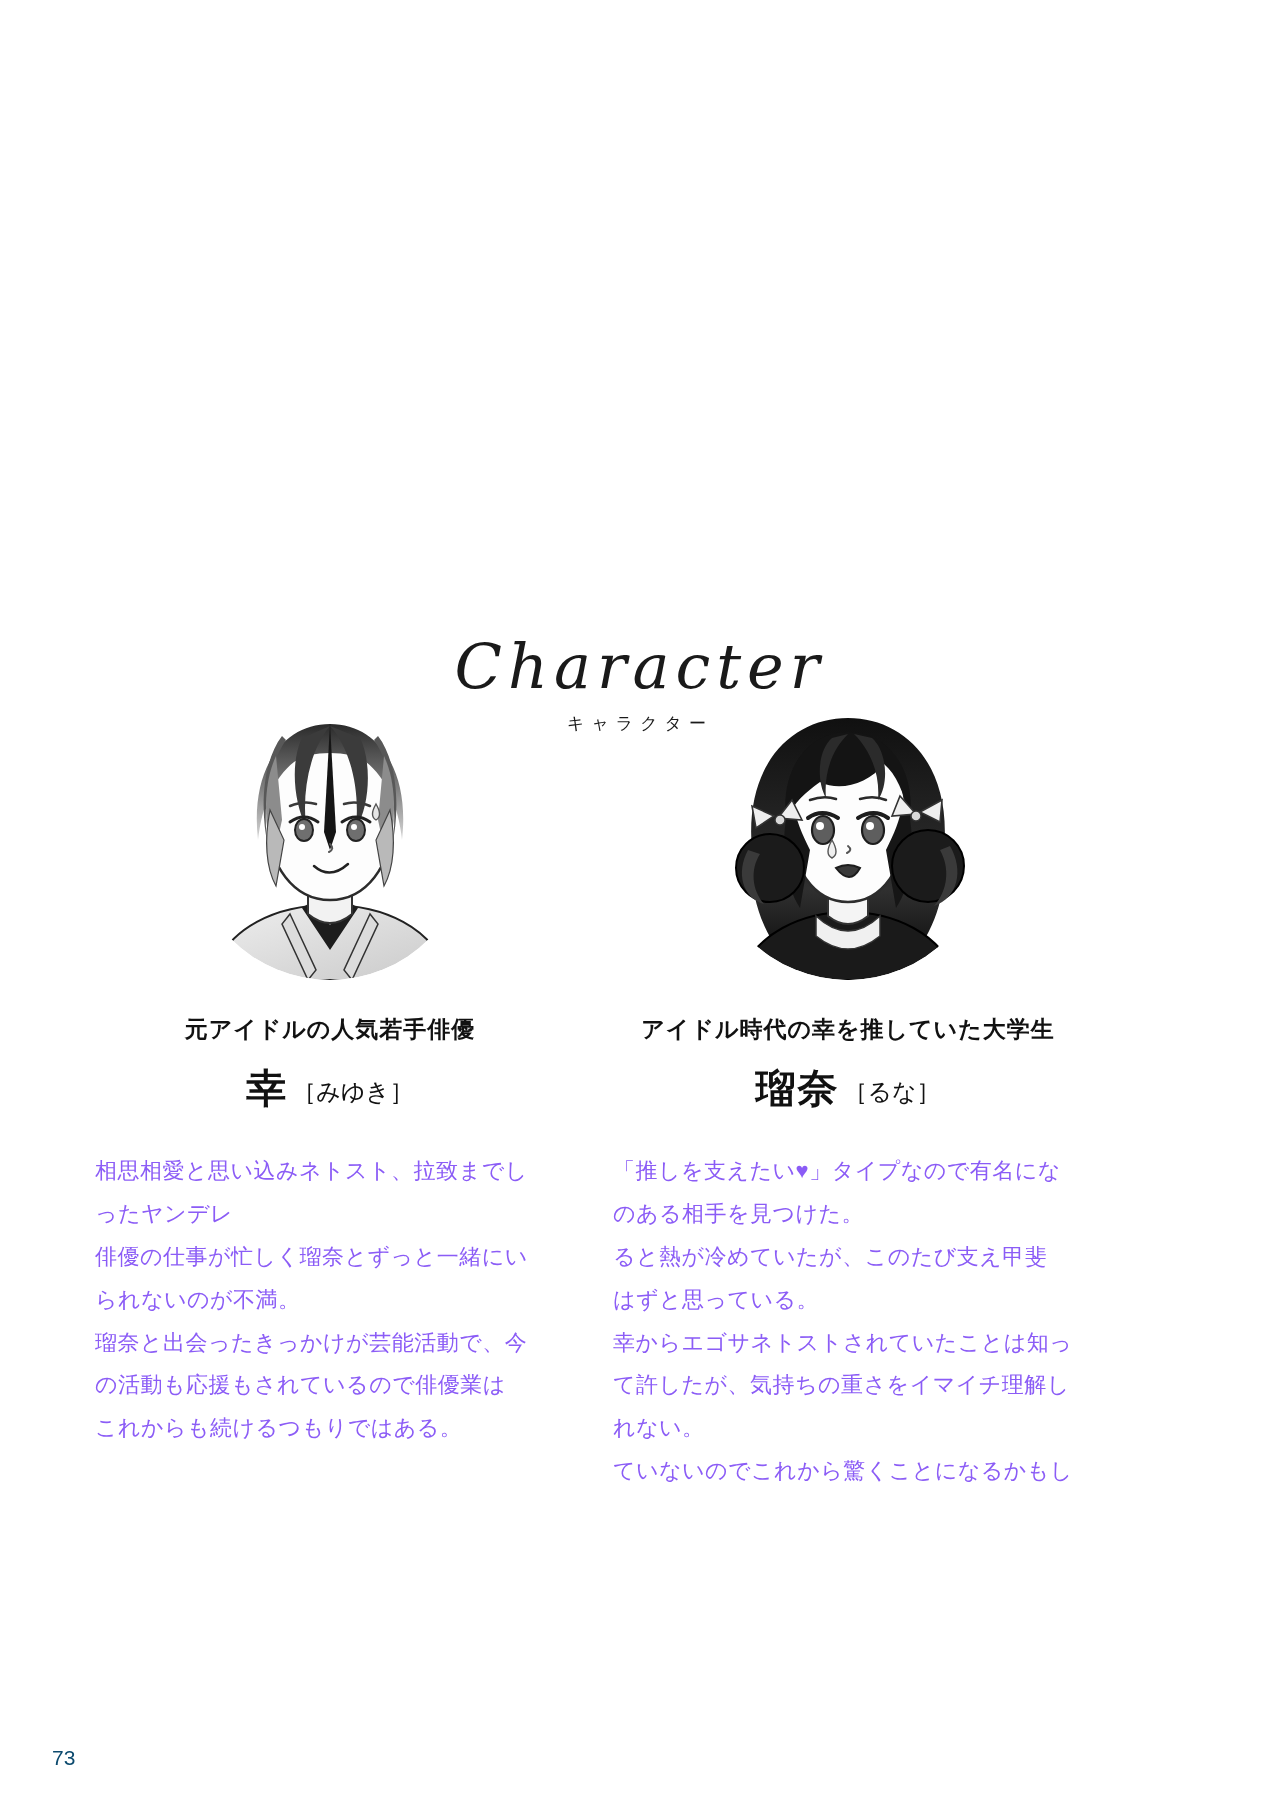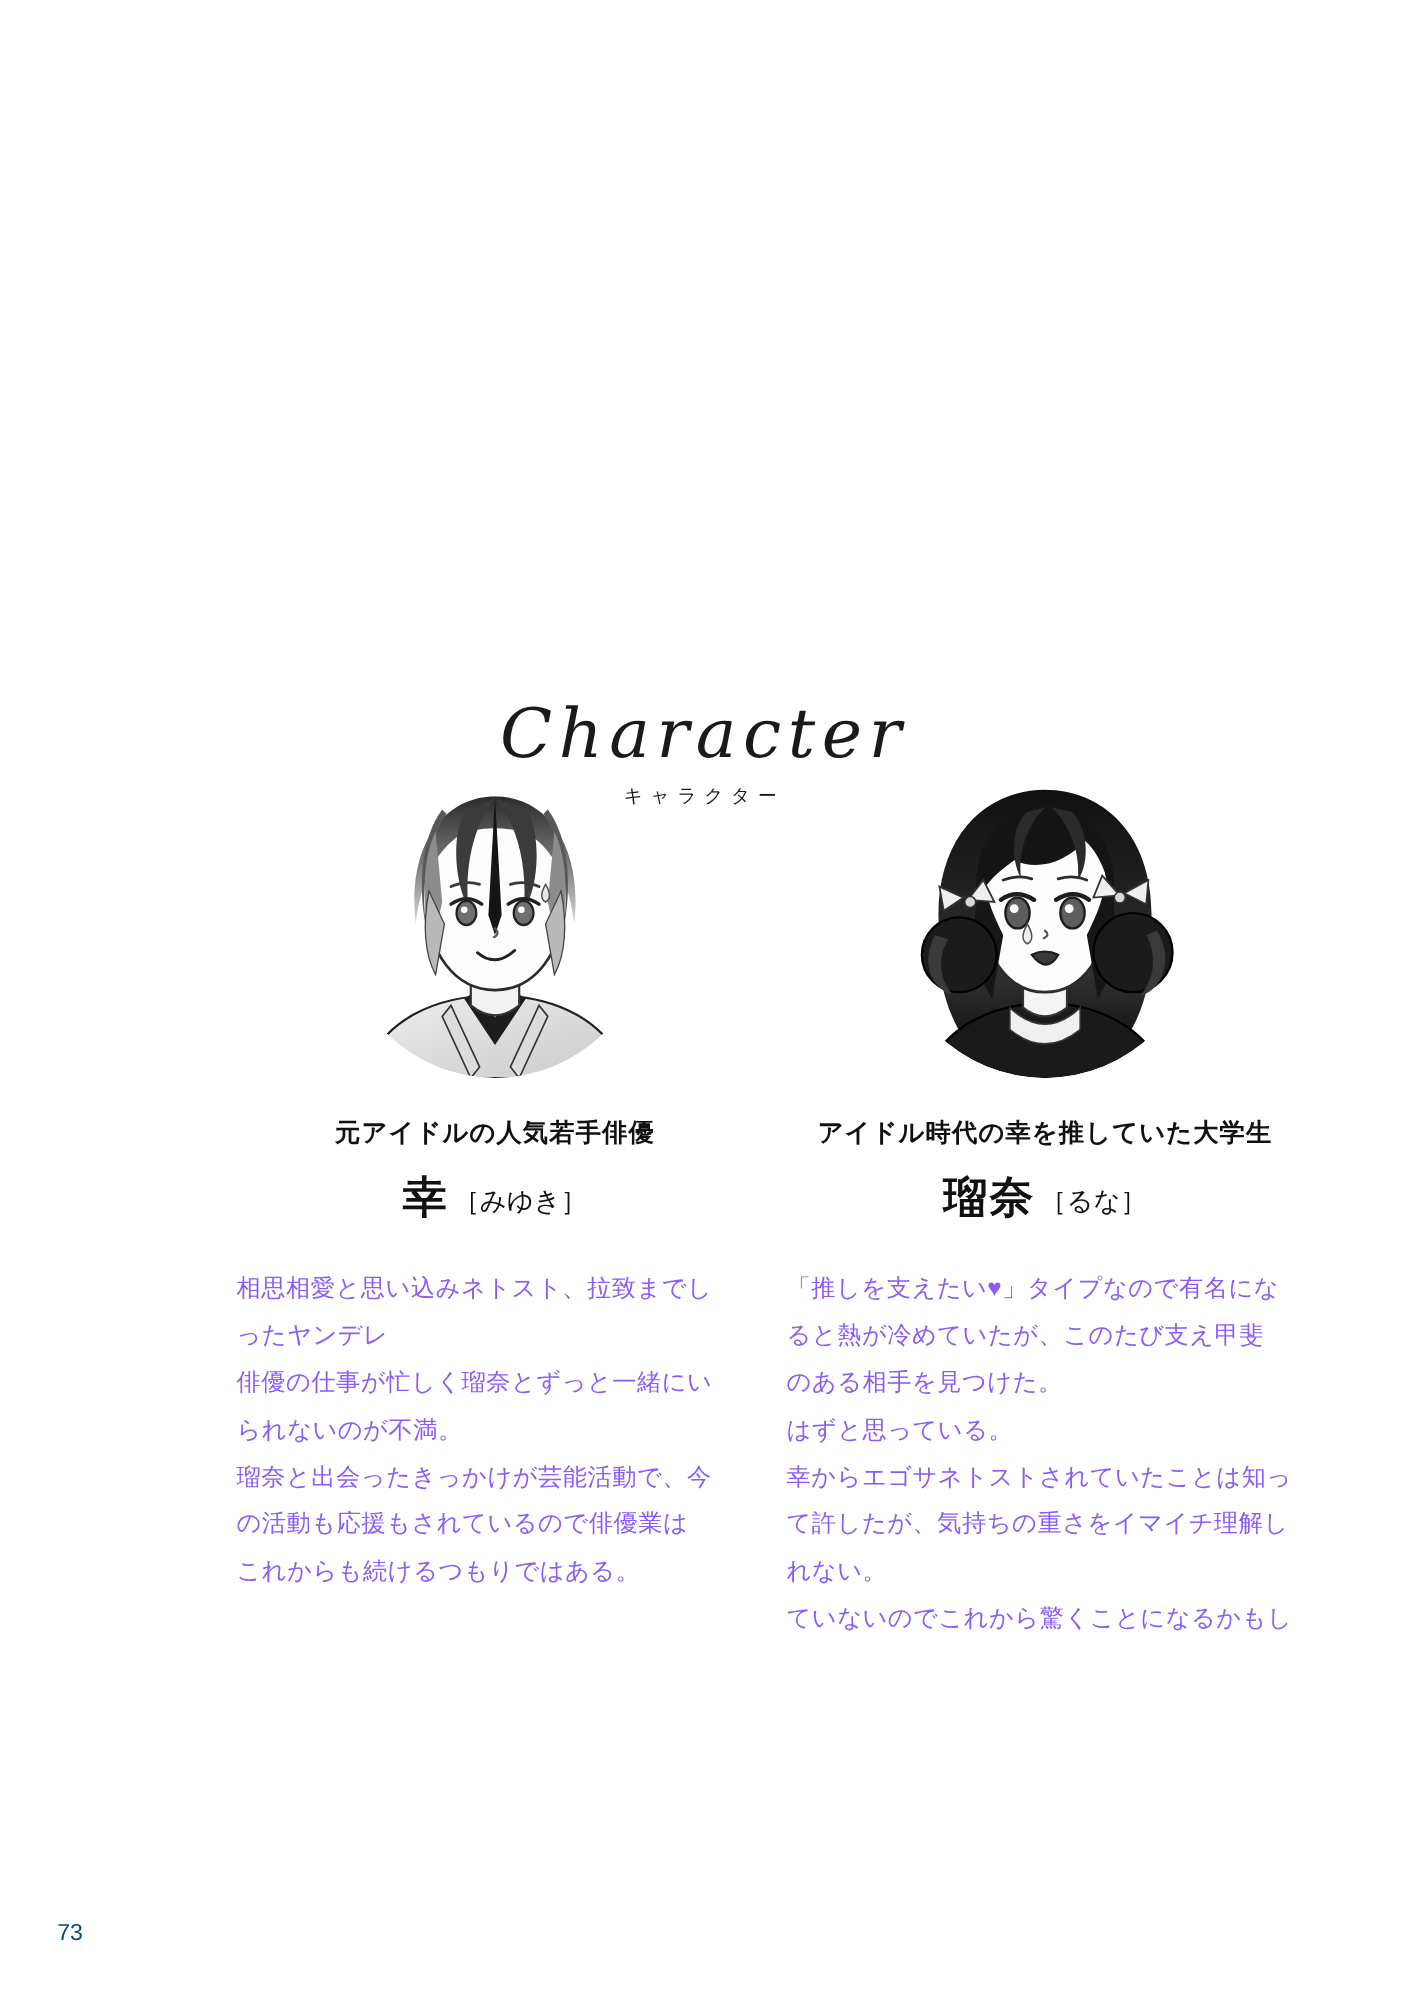--- a/index.html
+++ b/index.html
@@ -47,21 +47,22 @@
     color: #1a1a1a;
   }
 
   
   .columns {
     position: absolute;
     top: 700px;
     left: 80px;
     width: 1120px;
     display: flex;
-    justify-content: flex-end;
+    justify-content: flex-start;
+    gap: 18px;
   }
   .col {
     width: 500px;
     display: flex;
     flex-direction: column;
     align-items: center;
   }
 
   .portrait {
     width: 280px;
@@ -278,22 +279,22 @@
 
       <div class="role">アイドル時代の幸を推していた大学生</div>
 
       <div class="name-row">
         <span class="name-kanji">瑠奈</span>
         <span class="name-reading">［るな］</span>
       </div>
 
       <div class="desc">
         <p>「推しを支えたい♥」タイプなので有名にな</p>
+        <p>のある相手を見つけた。</p>
         <p>ると熱が冷めていたが、このたび支え甲斐</p>
-        <p>のある相手を見つけた。</p>
         <p>はずと思っている。</p>
         <p>幸からエゴサネトストされていたことは知っ</p>
         <p>て許したが、気持ちの重さをイマイチ理解し</p>
         <p>れない。</p>
         <p>ていないのでこれから驚くことになるかもし</p>
       </div>
     </div>
 
   </div>
 

